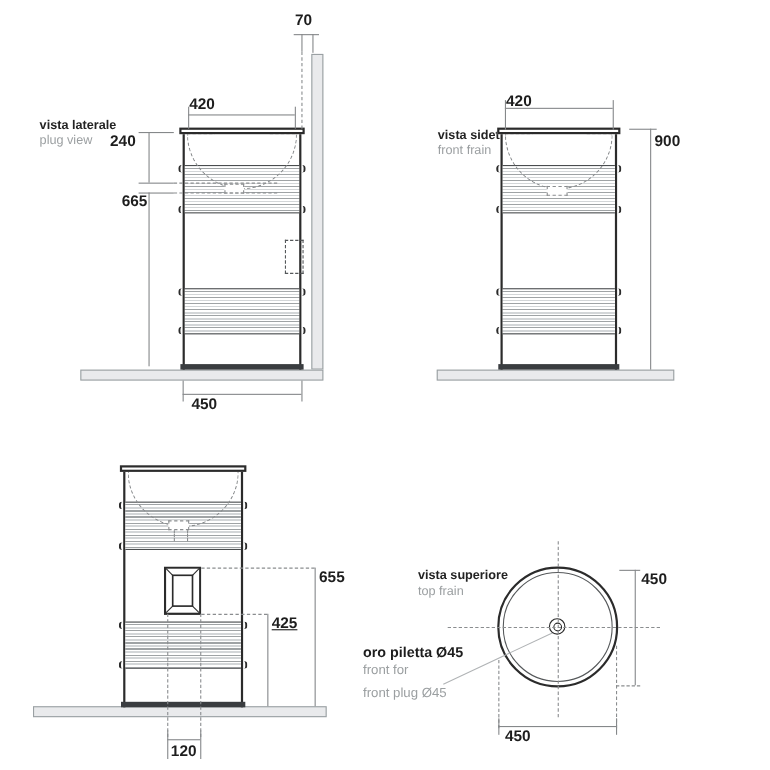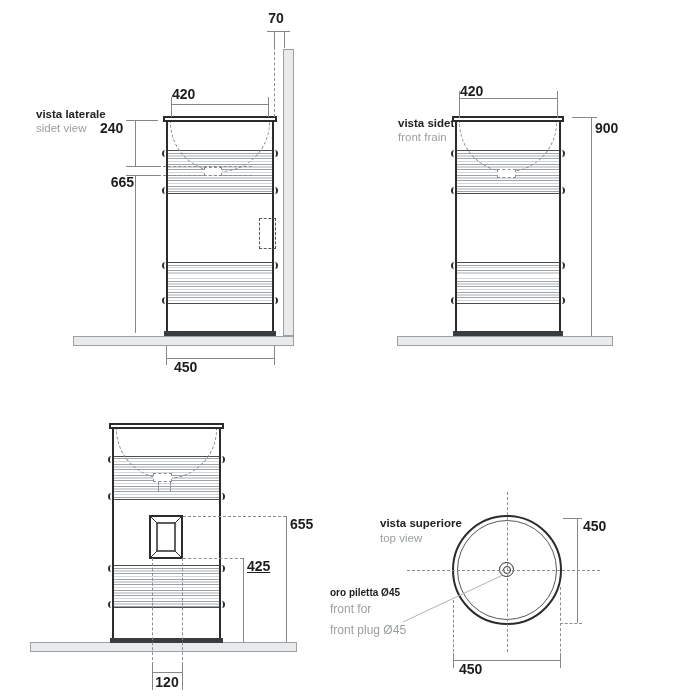--- a/index.html
+++ b/index.html
@@ -20,32 +20,32 @@
   .drain{border:1px dashed #8a8d8f;background:#ffffff;z-index:3;}
   .fill{background:#e9eaec;border:1px solid #9aa0a3;}
   
   .h{border-top:1px solid #85888a;height:0;z-index:4;}
   .v{border-left:1px solid #85888a;width:0;z-index:4;}
   .dh{border-top:1px dashed #8a8d8f;height:0;z-index:4;}
   .dv{border-left:1px dashed #8a8d8f;width:0;z-index:4;}
   .dim{font-weight:bold;font-size:14px;color:#1d1d1d;z-index:5;line-height:15px;}
   .t1{font-weight:bold;font-size:11.5px;color:#232323;line-height:14px;}
   .t2{font-size:11.5px;color:#9b9fa1;line-height:14px;}
-  .lbl1{font-weight:bold;font-size:10px;color:#1d1d1d;line-height:14px;}
+  .lbl1{font-weight:bold;font-size:13px;color:#1d1d1d;line-height:14px;}
   .lbl2{font-size:12px;color:#9b9fa1;line-height:14px;}
   .circ{border-radius:50%;background:transparent;}
 </style>
 </head>
 <body>
 
 <div id="canvas">
 
   <div class="abs" style="left:0;top:0;width:350px;height:390px;">
     <div class="abs t1" style="left:36px;top:107px;">vista laterale</div>
-    <div class="abs t2" style="left:36px;top:121px;">sidet view</div>
+    <div class="abs t2" style="left:36px;top:121px;">plug view</div>
 
     <div class="abs fill" style="left:283px;top:49px;width:11px;height:287px;"></div>
     <div class="abs fill" style="left:73px;top:336px;width:221px;height:10px;"></div>
 
     <div class="abs body" style="left:166px;top:118px;width:108px;height:218px;"></div>
     <div class="abs rimtop" style="left:163px;top:116px;width:114px;height:6px;"></div>
     <div class="abs basin" style="left:170px;top:122px;width:100px;height:50px;"></div>
     <div class="abs drain" style="left:204px;top:167px;width:18px;height:9px;"></div>
     <div class="abs band" style="left:168px;top:150px;width:104px;height:44px;"></div>
     <div class="abs hoop" style="left:162px;top:150px;width:116px;height:7px;"></div>
@@ -150,21 +150,21 @@
     <div class="abs dv" style="left:152px;top:168px;height:112px;"></div>
     <div class="abs dv" style="left:182px;top:168px;height:112px;"></div>
     <div class="abs h" style="left:152px;top:282px;width:30px;"></div>
     <div class="abs v" style="left:152px;top:274px;height:26px;"></div>
     <div class="abs v" style="left:182px;top:274px;height:26px;"></div>
     <div class="abs dim" style="left:151px;top:285px;width:32px;text-align:center;">120</div>
   </div>
 
   <div class="abs" style="left:320px;top:480px;width:380px;height:220px;">
     <div class="abs t1" style="left:60px;top:36px;">vista superiore</div>
-    <div class="abs t2" style="left:60px;top:51px;">top view</div>
+    <div class="abs t2" style="left:60px;top:51px;">top frain</div>
 
     <div class="abs dv" style="left:187px;top:12px;height:160px;"></div>
     <div class="abs dh" style="left:87px;top:90px;width:193px;"></div>
 
     <div class="abs circ" style="left:132px;top:35px;width:110px;height:110px;border:2px solid #2b2b2b;z-index:2;"></div>
     <div class="abs circ" style="left:137px;top:40px;width:100px;height:100px;border:1.2px solid #55585a;z-index:2;"></div>
     <div class="abs circ" style="left:179px;top:82px;width:15px;height:15px;border:1.8px solid #2b2b2b;background:#ffffff;z-index:3;"></div>
     <div class="abs circ" style="left:183px;top:86px;width:8px;height:8px;border:1.2px solid #2b2b2b;z-index:3;"></div>
 
     <div class="abs" style="left:82px;top:92px;width:104px;height:52px;z-index:2;">

